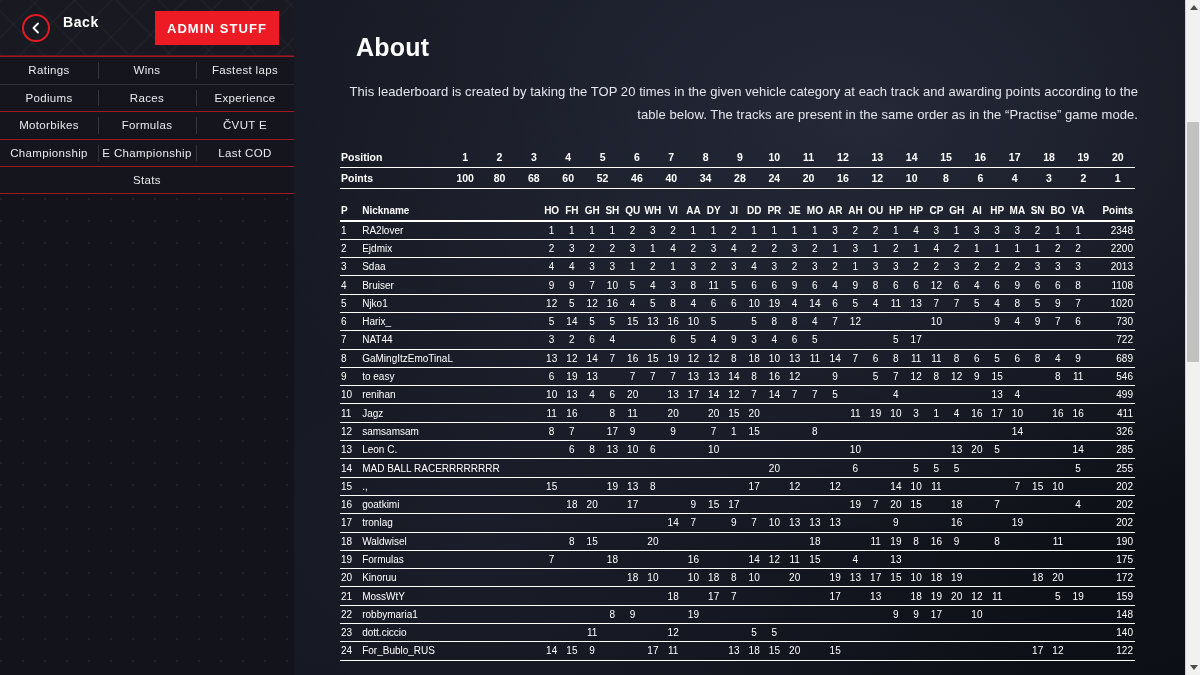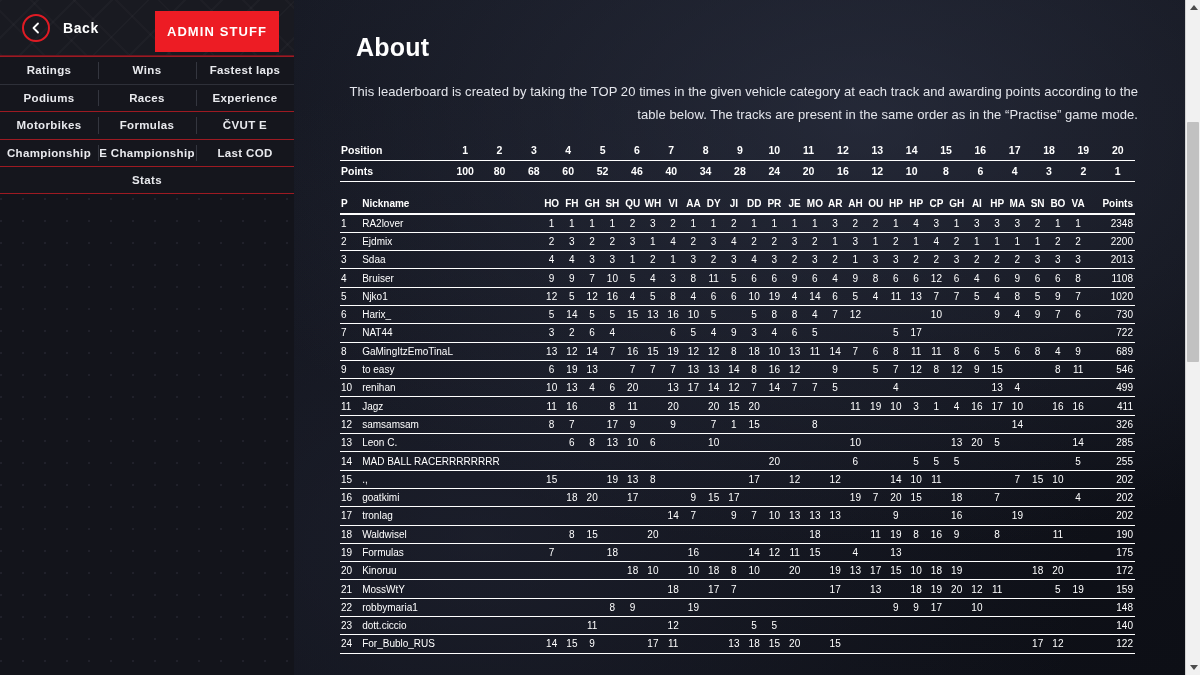--- a/index.html
+++ b/index.html
@@ -39,21 +39,21 @@
     height: 56px;
     background-color: #191a21;
     background-image:
       repeating-linear-gradient(135deg, rgba(255,255,255,0.022) 0 2px, rgba(0,0,0,0) 2px 26px),
       repeating-linear-gradient(45deg, rgba(255,255,255,0.018) 0 2px, rgba(0,0,0,0) 2px 30px);
     display: flex;
     align-items: center;
     border-bottom: 1px solid #6d1620;
   }
   .back-wrap {
-    display: flex; align-items: center;
+    display: flex; align-items: flex-start;
     margin-left: 22px;
     cursor: pointer;
   }
   .back-circle {
     width: 28px; height: 28px;
     border-radius: 50%;
     border: 2px solid #e01b24;
     display: flex; align-items: center; justify-content: center;
     flex: 0 0 28px;
   }
@@ -62,21 +62,21 @@
     margin-left: 13px;
     color: #ffffff;
     font-size: 14px;
     font-weight: bold;
     letter-spacing: 0.6px;
   }
   .admin-btn {
     position: absolute;
     left: 155px;
     top: 11px;
-    width: 124px; height: 41px;
+    width: 124px; height: 34px;
     background: #ed1c24;
     color: #ffffff;
     font-size: 13px;
     font-weight: bold;
     letter-spacing: 1.1px;
     display: flex; align-items: center; justify-content: center;
     border: none;
     font-family: "Liberation Sans", sans-serif;
     cursor: pointer;
   }
@@ -89,21 +89,21 @@
     background: #15161d;
   }
   .menu-row.sep-red { border-top: 1px solid #9d1a22; }
   .menu-row.sep-grey { border-top: 1px solid #2e3039; }
   .menu-row.last { border-bottom: 1px solid #9d1a22; }
   .menu-cell {
     flex: 1 1 0;
     display: flex; align-items: center; justify-content: center;
     color: #e9eaee;
     font-size: 11.5px;
-    font-weight: bold;
+    font-weight: normal;
     letter-spacing: 0.35px;
     cursor: pointer;
     position: relative;
   }
   .menu-cell + .menu-cell::before {
     content: "";
     position: absolute;
     left: 0; top: 5px; bottom: 5px;
     width: 1px;
     background: #34363f;
@@ -134,21 +134,21 @@
     color: #e4e6ec;
     font-size: 13px;
     line-height: 23px;
     max-width: 800px;
     letter-spacing: 0.07px;
     text-align: right;
   }
 
   
   table.scale {
-    margin-top: 14px;
+    margin-top: 21px;
     width: 795px;
     border-collapse: collapse;
     table-layout: fixed;
   }
   table.scale td {
     color: #ffffff;
     font-size: 10.5px;
     font-weight: bold;
     padding: 4px 0 4px 0;
     text-align: center;

